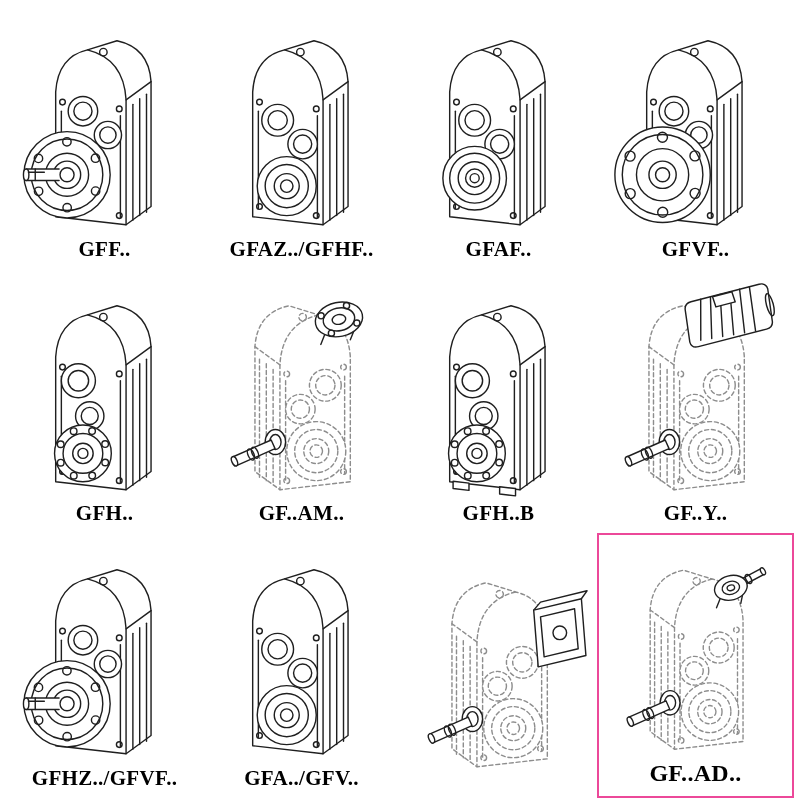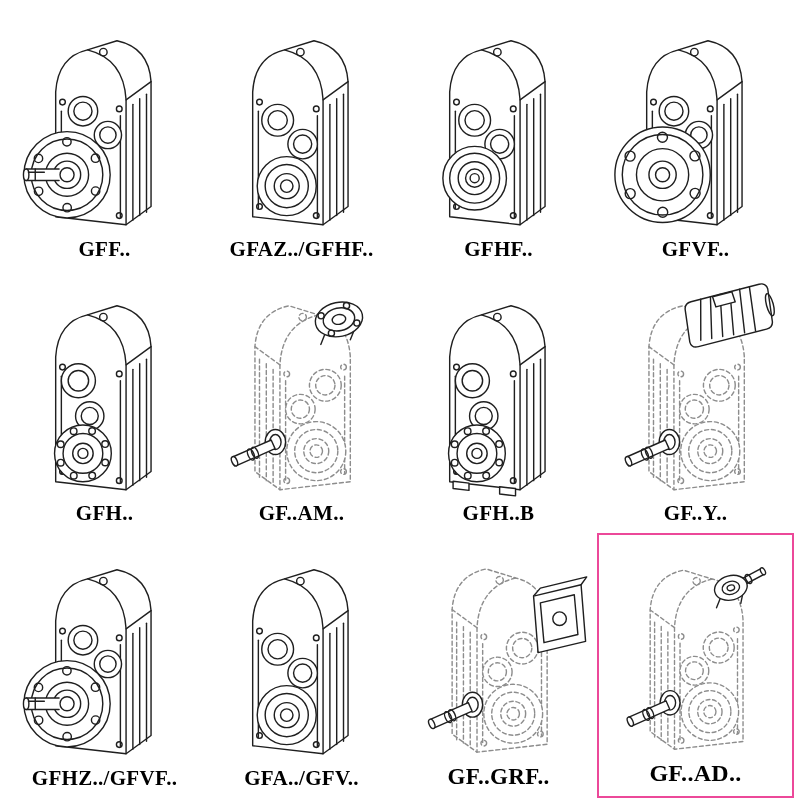--- a/index.html
+++ b/index.html
@@ -110,21 +110,21 @@
             <circle cx="64" cy="100" r="8.5" fill="none"></circle>
             <circle cx="86" cy="121" r="13" fill="#fff"></circle>
             <circle cx="86" cy="121" r="8" fill="none"></circle>
             <circle cx="64" cy="151" r="28" fill="#fff"></circle>
             <circle cx="64" cy="151" r="22" fill="none"></circle>
             <circle cx="64" cy="151" r="14.5" fill="none"></circle>
             <circle cx="64" cy="151" r="8" fill="none"></circle>
             <circle cx="64" cy="151" r="4" fill="none"></circle>
           </g>
         </svg>
-      <figcaption class="label">GFHF..</figcaption>
+      <figcaption class="label">GFAF..</figcaption>
     </figure>
 
     <figure class="cell">
       <svg class="art" viewBox="0 0 170 200" preserveAspectRatio="xMidYMid meet">
           <g fill="none" stroke="#1f1f1f" stroke-width="1.25" stroke-linejoin="round" stroke-linecap="round">
             <path d="M 42 75 Q 44 44 70 38 L 96 30 Q 124 36 126 66 L 126 176 L 104 192 L 42 185 Z" fill="#fff"></path>
             <path d="M 70 38 Q 102 46 104 82 L 104 192" fill="none"></path>
             <line x1="104" y1="82" x2="126" y2="66"></line>
             <line x1="110" y1="86" x2="110" y2="188"></line>
             <line x1="116" y1="81" x2="116" y2="184"></line>
@@ -430,21 +430,20 @@
             <ellipse cx="44" cy="159.4" rx="2.6" ry="5.2" fill="none" transform="rotate(-24 44 159.4)"></ellipse>
             <ellipse cx="40.5" cy="161" rx="2.6" ry="5.2" fill="none" transform="rotate(-24 40.5 161)"></ellipse>
           </g>
           <g fill="none" stroke="#1f1f1f" stroke-width="1.25" stroke-linejoin="round" stroke-linecap="round">
             <path d="M 116 54 L 122 47 L 163 37 L 158 44" fill="#fff"></path>
             <path d="M 116 54 L 158 44 L 162 94 L 120 104 Z" fill="#fff"></path>
             <path d="M 122 60 L 152 52.8 L 155.2 88 L 125.2 95.2 Z" fill="none"></path>
             <circle cx="139" cy="74" r="6" fill="none"></circle>
           </g>
         </svg>
-      <figcaption class="label">GF..GRF..</figcaption>
     </figure>
 
     <figure class="cell">
       <svg class="art" viewBox="0 0 170 200" preserveAspectRatio="xMidYMid meet">
           <g fill="none" stroke="#8d8d8d" stroke-width="1.25" stroke-linejoin="round" stroke-linecap="round" stroke-dasharray="3.5 2.5">
             <path d="M 128 75 Q 126 44 100 38 L 74 30 Q 46 36 44 66 L 44 176 L 66 192 L 128 185 Z" fill="#fff"></path>
             <path d="M 100 38 Q 68 46 66 82 L 66 192" fill="none"></path>
             <line x1="66" y1="82" x2="44" y2="66"></line>
             <line x1="60" y1="86" x2="60" y2="188"></line>
             <line x1="54" y1="81" x2="54" y2="184"></line>

